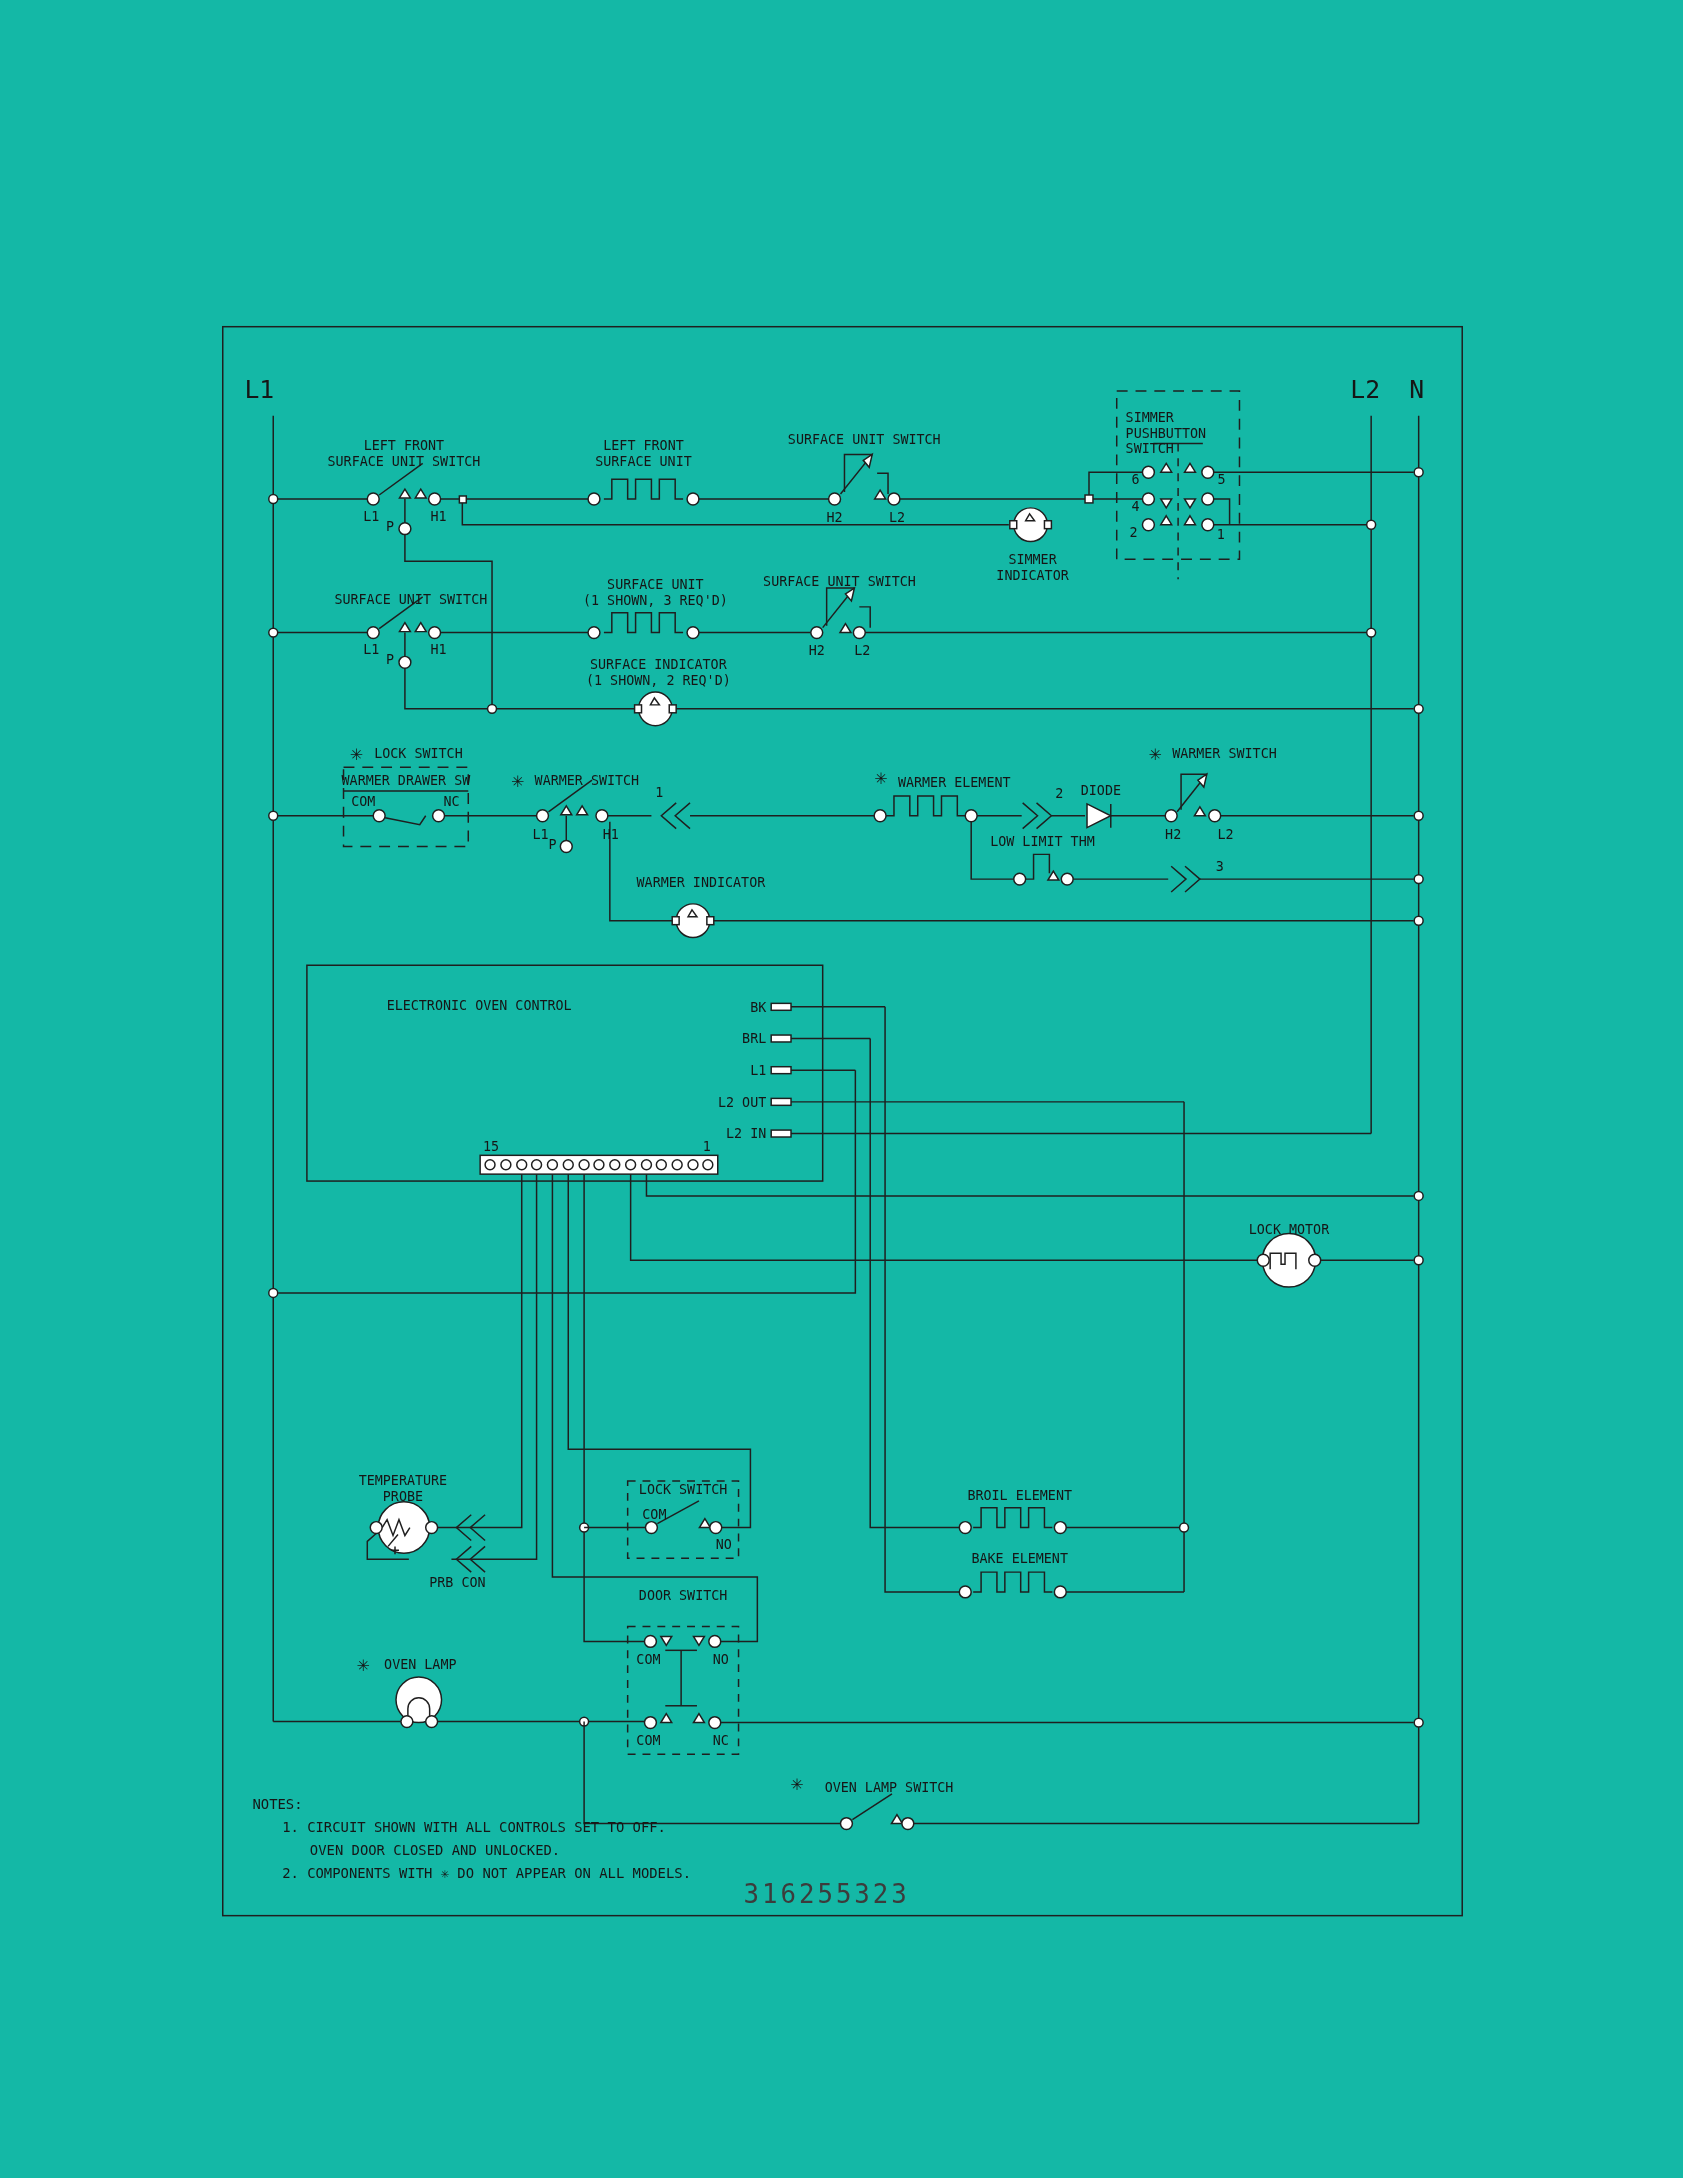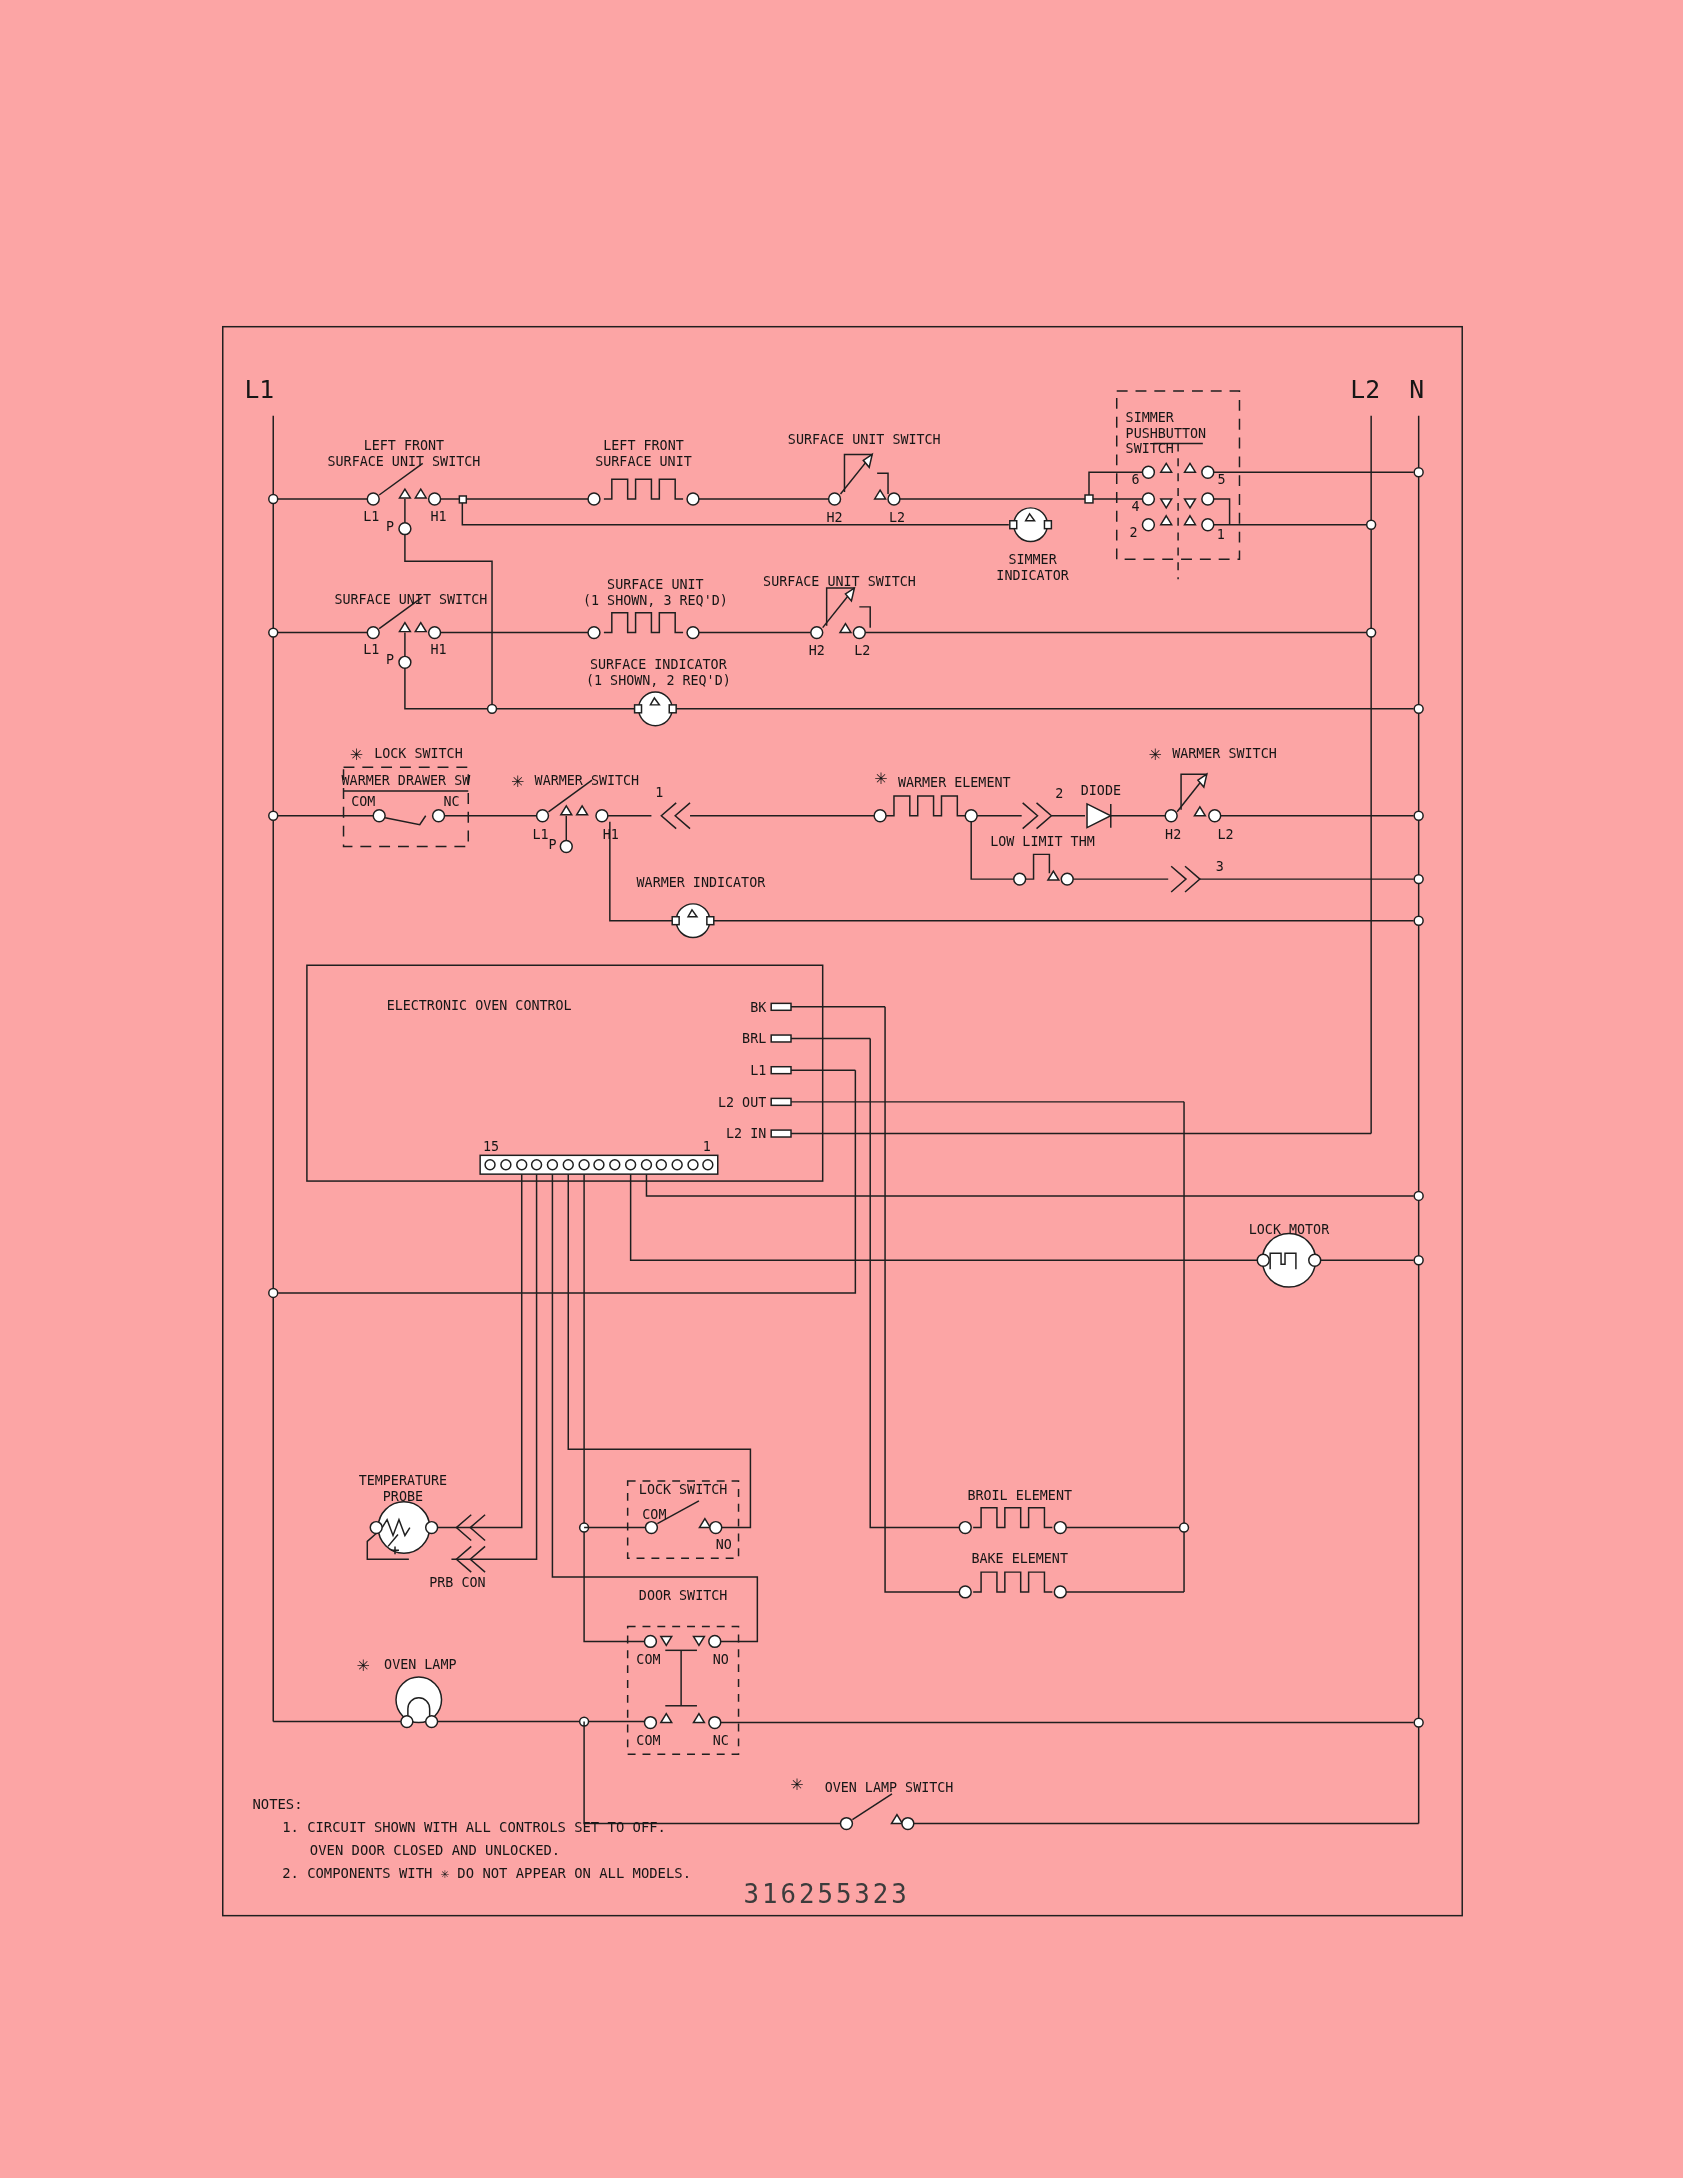--- a/index.html
+++ b/index.html
@@ -1,16 +1,16 @@
 <!DOCTYPE html>
 <html><head>
 <meta charset="utf-8">
 <style>
   html,body{margin:0;padding:0;background:#fff;}
-  #page{position:relative;width:1683px;height:2178px;background:#fca5a5;overflow:hidden;}
+  #page{position:relative;width:1683px;height:2178px;background:#14b8a6;overflow:hidden;}
   svg{position:absolute;left:0;top:0;}
   svg line, svg path, svg rect, svg circle, svg polyline{stroke:#1f1f1f;stroke-width:1.5;fill:none;}
   svg .w{fill:#ffffff;}
   svg .dash{stroke-dasharray:11 8;}
   svg .dash2{stroke-dasharray:8 7;}
   svg text{font-family:"DejaVu Sans Mono",monospace;fill:#161616;stroke:none;font-size:13.5px;text-anchor:middle;}
   svg text.lt{text-anchor:start;}
   svg text.rt{text-anchor:end;}
   svg text.big{font-size:25px;}
   svg text.ast{font-size:21px;}

